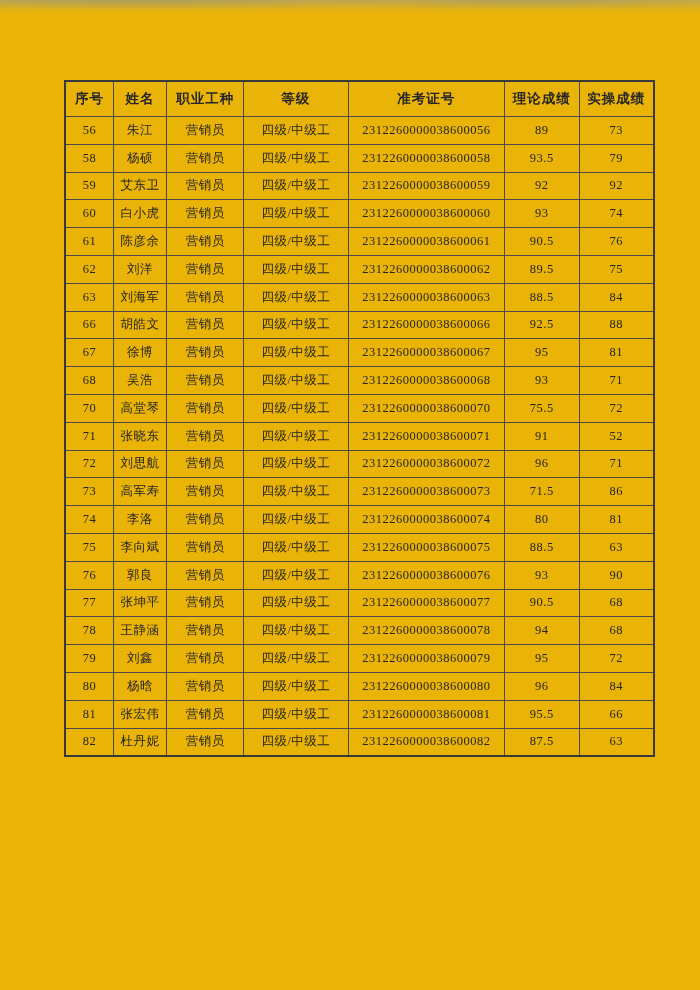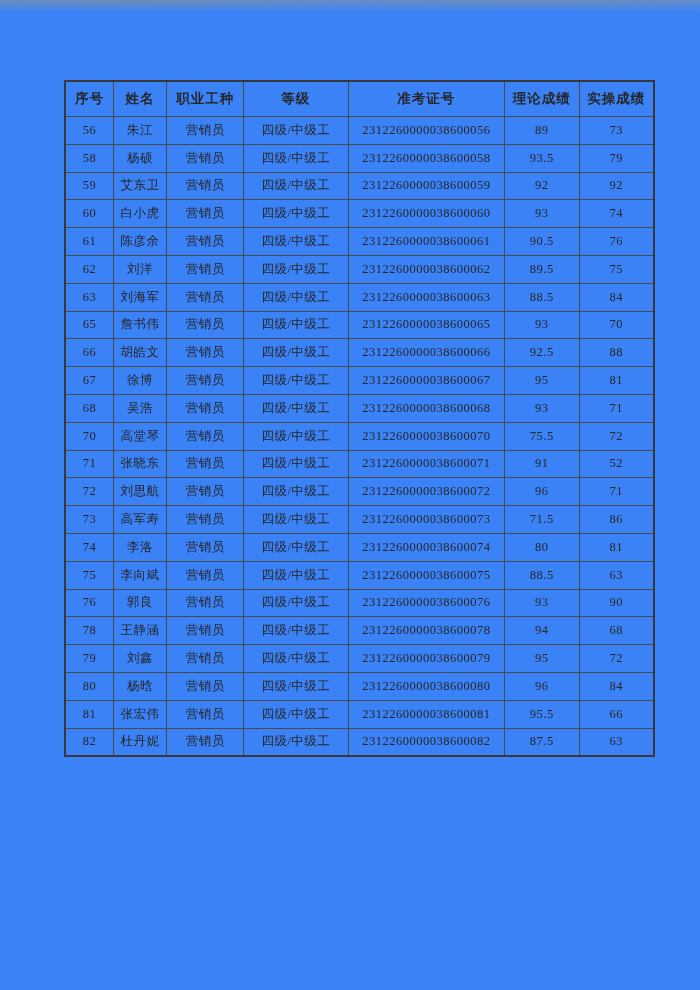--- a/index.html
+++ b/index.html
@@ -8,21 +8,21 @@
     width: 700px;
     height: 990px;
     overflow: hidden;
     background: #fdfdfb;
     font-family: "Liberation Serif", "DejaVu Serif", serif;
   }
   .page {
     position: relative;
     width: 700px;
     height: 990px;
-    background: #3b82f6;
+    background: #eab308;
   }
   
   .scan-edge-top {
     position: absolute;
     top: 0; left: 0; right: 0;
     height: 13px;
     background:
       radial-gradient(55% 100% at 20% 0%, rgba(125,134,131,0.38), rgba(125,134,131,0) 72%),
       radial-gradient(45% 100% at 76% 0%, rgba(125,134,131,0.32), rgba(125,134,131,0) 72%),
       linear-gradient(to bottom, rgba(152,160,157,0.42), rgba(152,160,157,0.0));
@@ -154,29 +154,20 @@
         <tr>
           <td>63</td>
           <td>刘海军</td>
           <td>营销员</td>
           <td>四级/中级工</td>
           <td>2312260000038600063</td>
           <td>88.5</td>
           <td>84</td>
         </tr>
         <tr>
-          <td>65</td>
-          <td>詹书伟</td>
-          <td>营销员</td>
-          <td>四级/中级工</td>
-          <td>2312260000038600065</td>
-          <td>93</td>
-          <td>70</td>
-        </tr>
-        <tr>
           <td>66</td>
           <td>胡皓文</td>
           <td>营销员</td>
           <td>四级/中级工</td>
           <td>2312260000038600066</td>
           <td>92.5</td>
           <td>88</td>
         </tr>
         <tr>
           <td>67</td>
@@ -251,20 +242,29 @@
           <td>63</td>
         </tr>
         <tr>
           <td>76</td>
           <td>郭良</td>
           <td>营销员</td>
           <td>四级/中级工</td>
           <td>2312260000038600076</td>
           <td>93</td>
           <td>90</td>
+        </tr>
+        <tr>
+          <td>77</td>
+          <td>张坤平</td>
+          <td>营销员</td>
+          <td>四级/中级工</td>
+          <td>2312260000038600077</td>
+          <td>90.5</td>
+          <td>68</td>
         </tr>
         <tr>
           <td>78</td>
           <td>王静涵</td>
           <td>营销员</td>
           <td>四级/中级工</td>
           <td>2312260000038600078</td>
           <td>94</td>
           <td>68</td>
         </tr>

